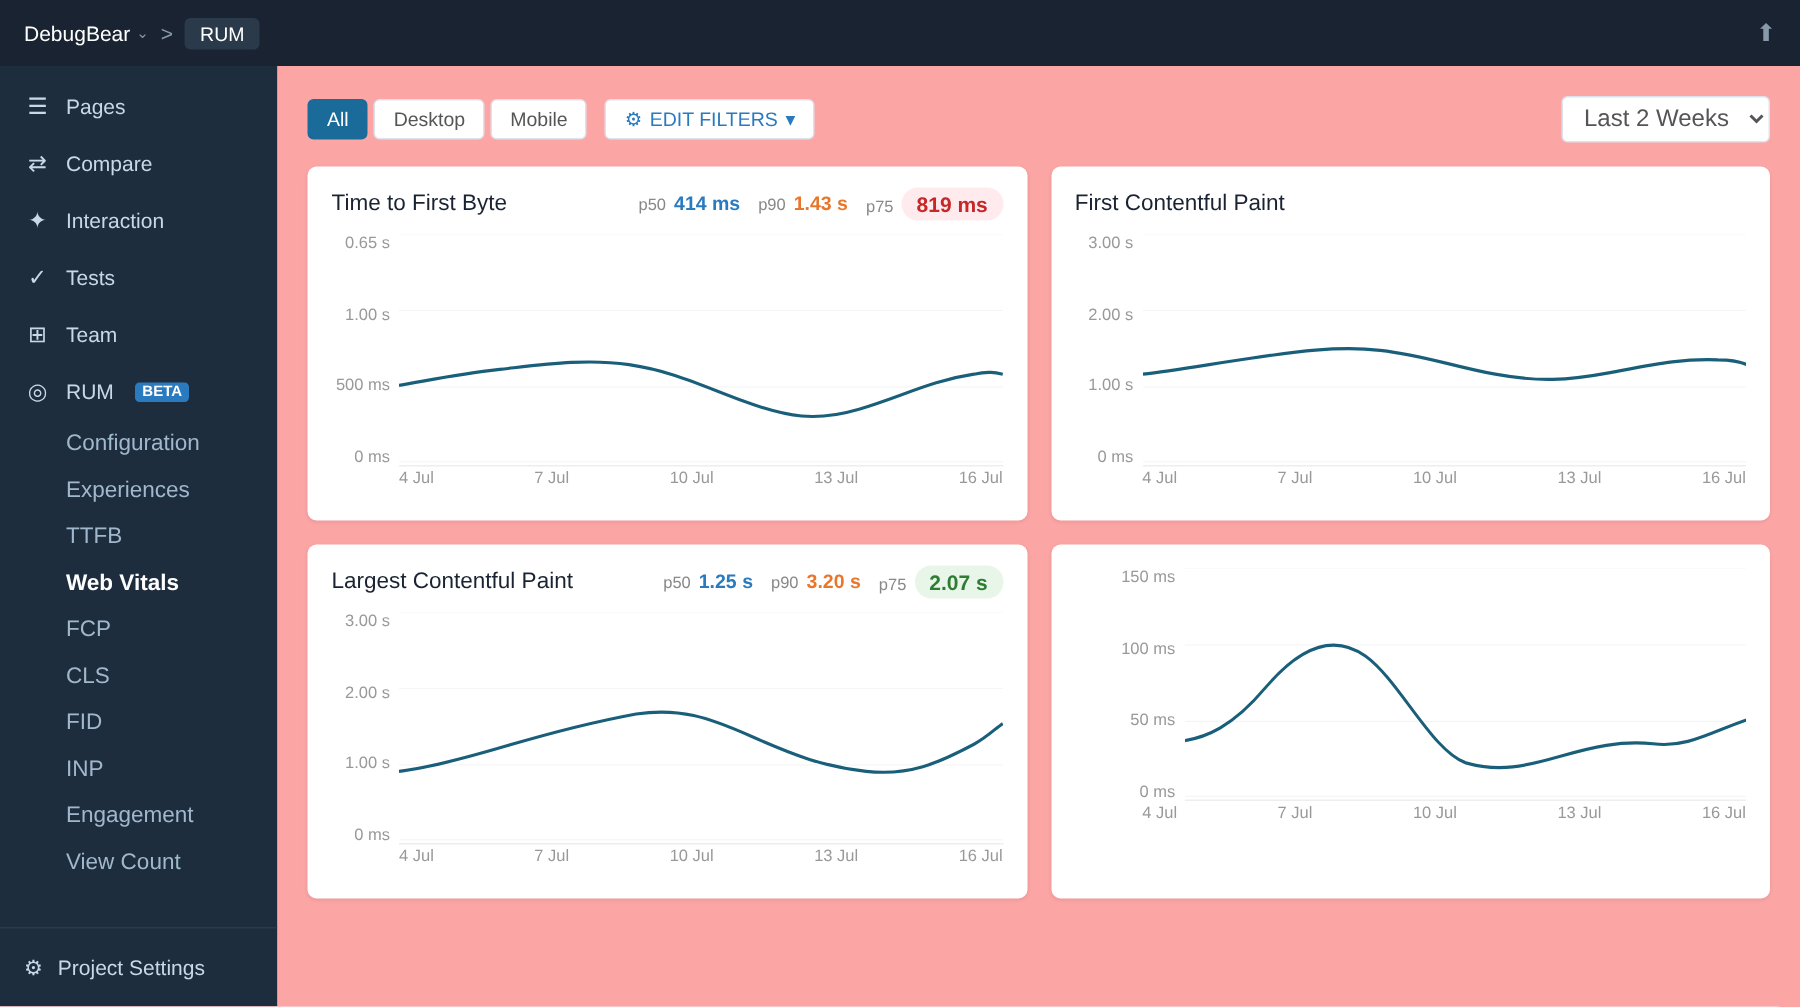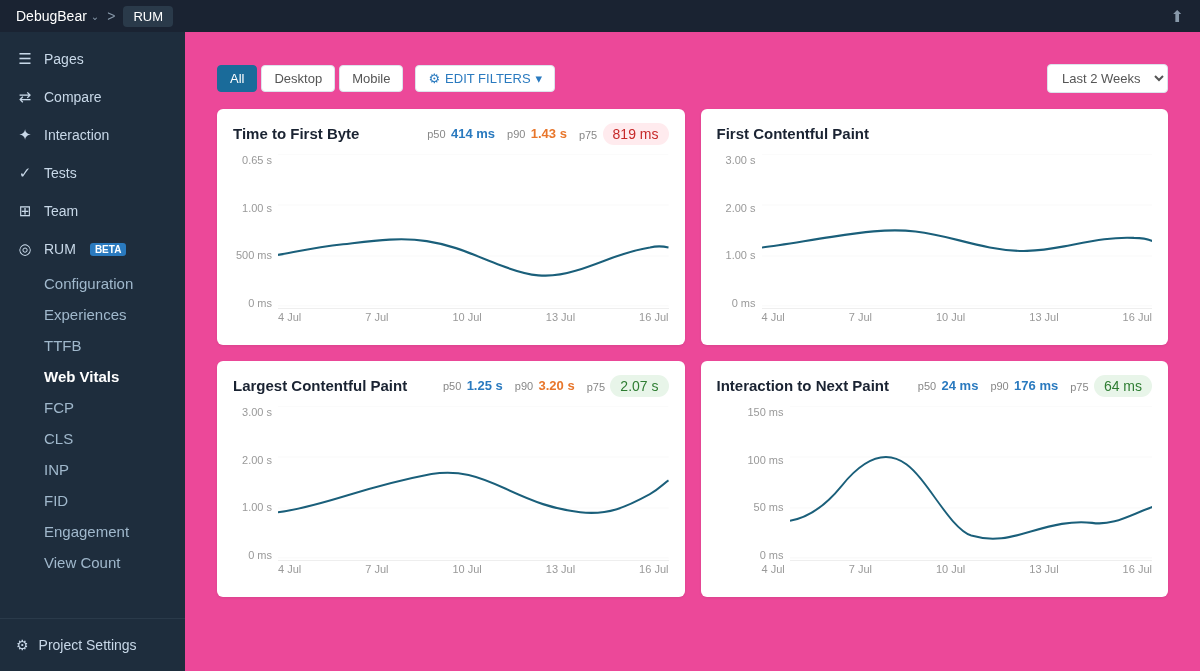--- a/index.html
+++ b/index.html
@@ -1,19 +1,19 @@
 <!DOCTYPE html>
 <html><head>
   <meta charset="utf-8">
   <style>
     * { margin: 0; padding: 0; box-sizing: border-box; }
     body { font-family: -apple-system, BlinkMacSystemFont, 'Segoe UI', sans-serif; background: #f0f2f5; display: flex; flex-direction: column; height: 671px; width: 1200px; overflow: hidden; }
 
     
-    .top-bar { background: #1a2332; height: 32px; display: flex; align-items: center; padding: 0 16px; justify-content: space-between; flex-shrink: 0; }
+    .top-bar { background: #1a2332; height: 44px; display: flex; align-items: center; padding: 0 16px; justify-content: space-between; flex-shrink: 0; }
     .top-bar-left { display: flex; align-items: center; gap: 8px; }
     .brand-name { color: #fff; font-size: 14px; font-weight: 500; display: flex; align-items: center; gap: 4px; }
     .breadcrumb-sep { color: #8899aa; font-size: 14px; }
     .rum-badge { background: #2a3a4a; color: #fff; font-size: 13px; padding: 3px 10px; border-radius: 4px; }
     .share-icon { color: #8899aa; font-size: 16px; cursor: pointer; }
 
     
     .main-layout { display: flex; flex: 1; overflow: hidden; }
 
     
@@ -22,44 +22,44 @@
     .sidebar-item { display: flex; align-items: center; gap: 10px; padding: 10px 16px; color: #c8d8e8; font-size: 14px; cursor: pointer; }
     .sidebar-item .icon { font-size: 15px; width: 18px; text-align: center; }
     .sidebar-sub { padding: 0; }
     .sidebar-sub-item { padding: 7px 16px 7px 44px; font-size: 15px; color: #a0b8cc; cursor: pointer; display: block; }
     .sidebar-sub-item.active { color: #fff; font-weight: 600; }
     .beta-badge { background: #2a7abf; color: #fff; font-size: 10px; padding: 1px 5px; border-radius: 3px; font-weight: 700; margin-left: 4px; }
     .sidebar-bottom { border-top: 1px solid #2a3a4a; padding: 8px 0; }
     .sidebar-bottom-item { display: flex; align-items: center; gap: 10px; padding: 10px 16px; color: #c8d8e8; font-size: 14px; cursor: pointer; }
 
     
-    .content { flex: 1; background: #ec4899; overflow-y: auto; padding: 32px; }
+    .content { flex: 1; background: #fca5a5; overflow-y: auto; padding: 20px; }
 
     
     .filter-bar { display: flex; align-items: center; justify-content: space-between; margin-bottom: 16px; }
     .filter-left { display: flex; align-items: center; gap: 4px; }
     .filter-btn { padding: 5px 12px; border: 1px solid #dce3ec; background: #fff; border-radius: 4px; font-size: 13px; cursor: pointer; color: #555; }
     .filter-btn.active { background: #1a6b9a; color: #fff; border-color: #1a6b9a; }
     .edit-filters-btn { display: flex; align-items: center; gap: 5px; padding: 5px 12px; background: #fff; border: 1px solid #dce3ec; border-radius: 4px; font-size: 13px; color: #2a7abf; cursor: pointer; margin-left: 8px; }
     .filter-right { display: flex; align-items: center; gap: 4px; }
-    .time-select { padding: 5px 10px; border: 1px solid #dce3ec; background: #fff; border-radius: 4px; font-size: 13px; color: #555; cursor: pointer; }
+    .time-select { padding: 5px 10px; border: 1px solid #dce3ec; background: #fff; border-radius: 4px; font-size: 16px; color: #555; cursor: pointer; }
 
     
     .charts-grid { display: grid; grid-template-columns: 1fr 1fr; gap: 16px; }
 
     
     .chart-card { background: #fff; border-radius: 6px; padding: 16px; box-shadow: 0 1px 3px rgba(0,0,0,0.08); }
     .chart-header { display: flex; align-items: center; justify-content: space-between; margin-bottom: 12px; }
-    .chart-title { font-size: 15px; font-weight: 700; color: #1a2332; }
+    .chart-title { font-size: 15px; font-weight: 400; color: #1a2332; }
     .chart-stats { display: flex; align-items: center; gap: 12px; margin-left: 28px; }
     .stat-item { font-size: 12px; }
     .stat-label { color: #888; font-size: 11px; margin-right: 2px; }
     .stat-val { color: #2a7abf; font-weight: 600; font-size: 13px; }
     .stat-val.orange { color: #e8762b; }
-    .stat-badge { background: #e8f5e9; color: #2e7d32; font-size: 14px; font-weight: 400; padding: 3px 10px; border-radius: 20px; }
+    .stat-badge { background: #e8f5e9; color: #2e7d32; font-size: 14px; font-weight: 700; padding: 3px 10px; border-radius: 20px; }
     .stat-badge.red { background: #ffebee; color: #c62828; }
 
     
     .chart-area { width: 100%; height: 175px; position: relative; }
 
     .gear-icon { font-size: 14px; }
   </style>
 </head>
 <body>
 
@@ -106,22 +106,22 @@
         <span class="beta-badge">BETA</span>
       </div>
 
       <div class="sidebar-sub">
         <span class="sidebar-sub-item">Configuration</span>
         <span class="sidebar-sub-item">Experiences</span>
         <span class="sidebar-sub-item">TTFB</span>
         <span class="sidebar-sub-item active">Web Vitals</span>
         <span class="sidebar-sub-item">FCP</span>
         <span class="sidebar-sub-item">CLS</span>
+        <span class="sidebar-sub-item">FID</span>
         <span class="sidebar-sub-item">INP</span>
-        <span class="sidebar-sub-item">FID</span>
         <span class="sidebar-sub-item">Engagement</span>
         <span class="sidebar-sub-item">View Count</span>
       </div>
     </div>
 
     <div class="sidebar-bottom">
       <div class="sidebar-bottom-item">
         <span class="gear-icon">⚙</span>
         <span>Project Settings</span>
       </div>
@@ -270,37 +270,20 @@
             <span>4 Jul</span>
               <span>7 Jul</span>
               <span>10 Jul</span>
               <span>13 Jul</span>
               <span>16 Jul</span>
           </div>
         </div>
       </div>
 
       <div class="chart-card">
-        <div class="chart-header">
-          <span class="chart-title">Interaction to Next Paint</span>
-          <div class="chart-stats">
-            <span class="stat-item">
-              <span class="stat-label">p50</span>
-              <span class="stat-val">24 ms</span>
-            </span>
-            <span class="stat-item">
-              <span class="stat-label">p90</span>
-              <span class="stat-val">176 ms</span>
-            </span>
-            <span class="stat-item">
-              <span class="stat-label">p75</span>
-              <span class="stat-badge">64 ms</span>
-            </span>
-          </div>
-        </div>
         <div class="chart-area">
           <div style="display:flex; height:calc(100% - 20px);margin-left:28px;">
             <div style="width:45px; display:flex; flex-direction:column; justify-content:space-between; align-items:flex-end; padding-right:6px; font-size:11px; color:#999;">
               <span>150 ms</span>
               <span>100 ms</span>
               <span>50 ms</span>
               <span>0 ms</span>
             </div>
             <div style="flex:1; position:relative; border-bottom:1px solid #eee;">
               <svg viewBox="0 0 420 145" preserveAspectRatio="none" style="width:100%;height:100%;">

